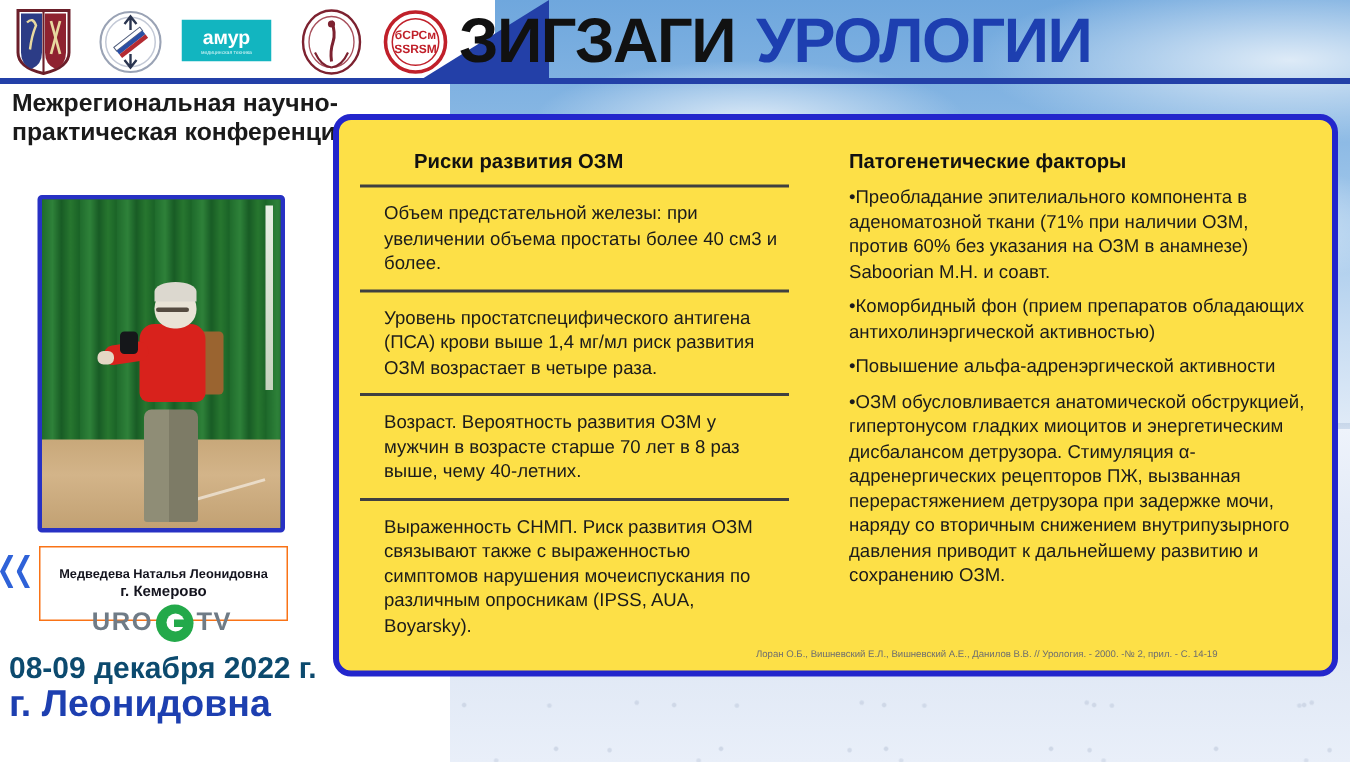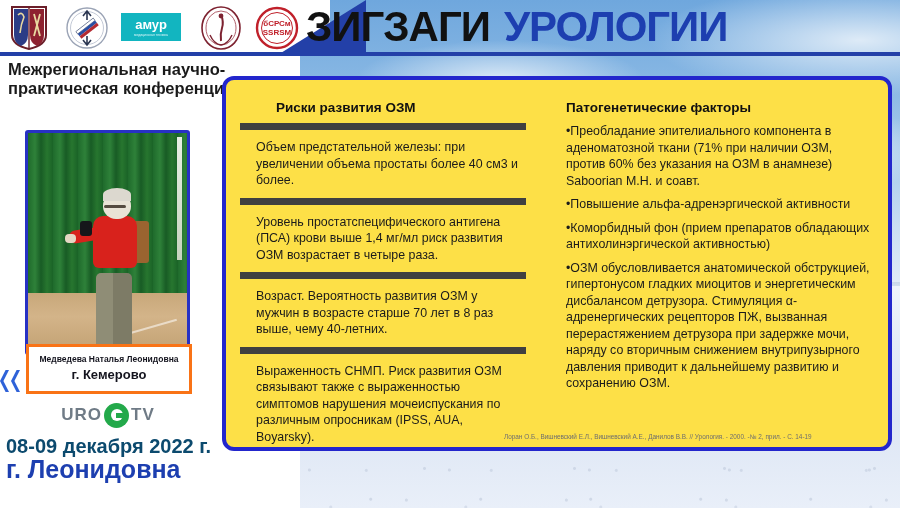--- a/index.html
+++ b/index.html
@@ -142,26 +142,26 @@
     position:absolute; left:33%; top:40%; width:12px; height:15px;
     background:#15171a; border-radius:3px;
   }
   .person-legs{
     position:absolute; left:43%; top:64%; width:36px; height:34%;
     background:linear-gradient(90deg,#8f8d76 0 46%, #7d7b66 46% 100%);
     border-radius:5px 5px 2px 2px;
   }
 
   .quote-box {
-    position:absolute; left:26px; top:344px; width:166px; height:50px;
-    border:3px solid #f97316; background:#ffffff;
+    position:absolute; left:26px; top:364px; width:166px; height:50px;
+    border:1px solid #f97316; background:#ffffff;
     display:flex; flex-direction:column; align-items:center; justify-content:center;
   }
   .quote-box .nm { font-size:8.5px; font-weight:bold; color:#14141e; line-height:1.45; }
-  .quote-box .ct { font-size:13px; font-weight:bold; color:#14141e; line-height:1.45; }
+  .quote-box .ct { font-size:10px; font-weight:bold; color:#14141e; line-height:1.45; }
   .quote-marks {
     position:absolute; left:0px; top:362px; width:28px; height:38px;
     display:flex; align-items:center;
   }
   .chev { width:9px; height:22px; background:#2f62d8;
           clip-path:polygon(62% 0, 100% 0, 38% 50%, 100% 100%, 62% 100%, 0 50%); }
   .chev + .chev { margin-left:2px; }
 
   .urotv {
     position:absolute; left:33px; top:400px; width:150px; height:30px;
@@ -198,21 +198,21 @@
   .slide-cols { position:absolute; inset:0; display:flex; padding:14px 14px 6px 14px; }
   .col-left  { width:296px; padding-right:10px; }
   .col-right { flex:1; padding-left:22px; }
 
   .col-head {
     font-size:13.5px; font-weight:bold; color:#111111; padding:6px 0 8px 36px;
   }
   .col-right .col-head { padding-left:8px; }
 
   .risk-item {
-    border-top:7px solid #404040;
+    border-top:2px solid #404040;
     padding:9px 4px 9px 16px;
     font-size:12.4px; line-height:1.33; color:#1b1b1b;
   }
   .risk-item:first-of-type { border-top:1px solid #c2c2c2; }
 
   .bullet {
     font-size:12.4px; line-height:1.33; color:#1b1b1b;
     padding:0 4px 7px 8px;
   }
 
@@ -340,21 +340,21 @@
       <div class="col-left">
         <div class="col-head">Риски развития ОЗМ</div>
         <div class="risk-item">Объем предстательной железы: при увеличении объема простаты более 40 см3 и более.</div>
         <div class="risk-item">Уровень простатспецифического антигена (ПСА) крови выше 1,4 мг/мл риск развития ОЗМ возрастает в четыре раза.</div>
         <div class="risk-item">Возраст. Вероятность развития ОЗМ у мужчин в возрасте старше 70 лет в 8 раз выше, чему 40-летних.</div>
         <div class="risk-item">Выраженность СНМП. Риск развития ОЗМ связывают также с выраженностью симптомов нарушения мочеиспускания по различным опросникам (IPSS, AUA, Boyarsky).</div>
       </div>
       <div class="col-right">
         <div class="col-head">Патогенетические факторы</div>
         <div class="bullet">•Преобладание эпителиального компонента в аденоматозной ткани (71% при наличии ОЗМ, против 60% без указания на ОЗМ в анамнезе) Saboorian M.H. и соавт.</div>
+        <div class="bullet">•Коморбидный фон (прием препаратов обладающих антихолинэргической активностью)</div>
         <div class="bullet">•Повышение альфа-адренэргической активности</div>
-        <div class="bullet">•Коморбидный фон (прием препаратов обладающих антихолинэргической активностью)</div>
         <div class="bullet">•ОЗМ обусловливается анатомической обструкцией, гипертонусом гладких миоцитов и энергетическим дисбалансом детрузора. Стимуляция α-адренергических рецепторов ПЖ, вызванная перерастяжением детрузора при задержке мочи, наряду со вторичным снижением внутрипузырного давления приводит к дальнейшему развитию и сохранению ОЗМ.</div>
       </div>
     </div>
     <div class="citation">Лоран О.Б., Вишневский Е.Л., Вишневский А.Е., Данилов В.В. // Урология. - 2000. -№ 2, прил. - С. 14-19</div>
   </div>
 
 </div>
 
 </body></html>

